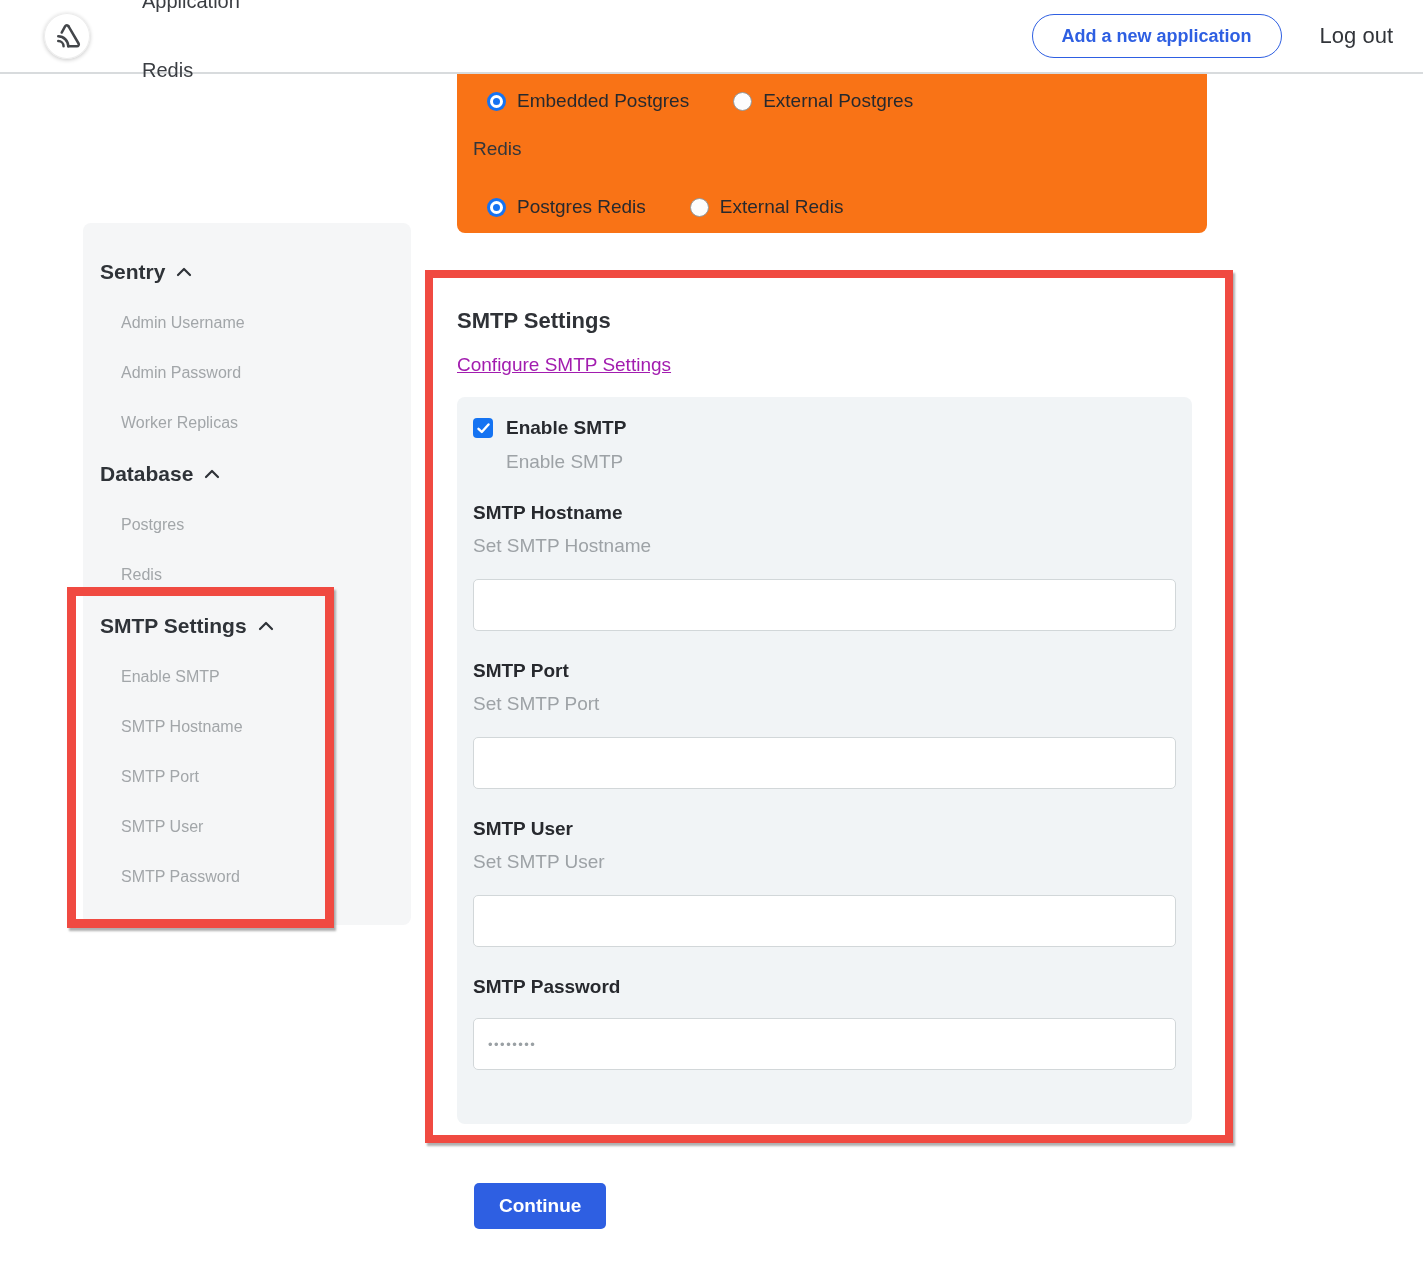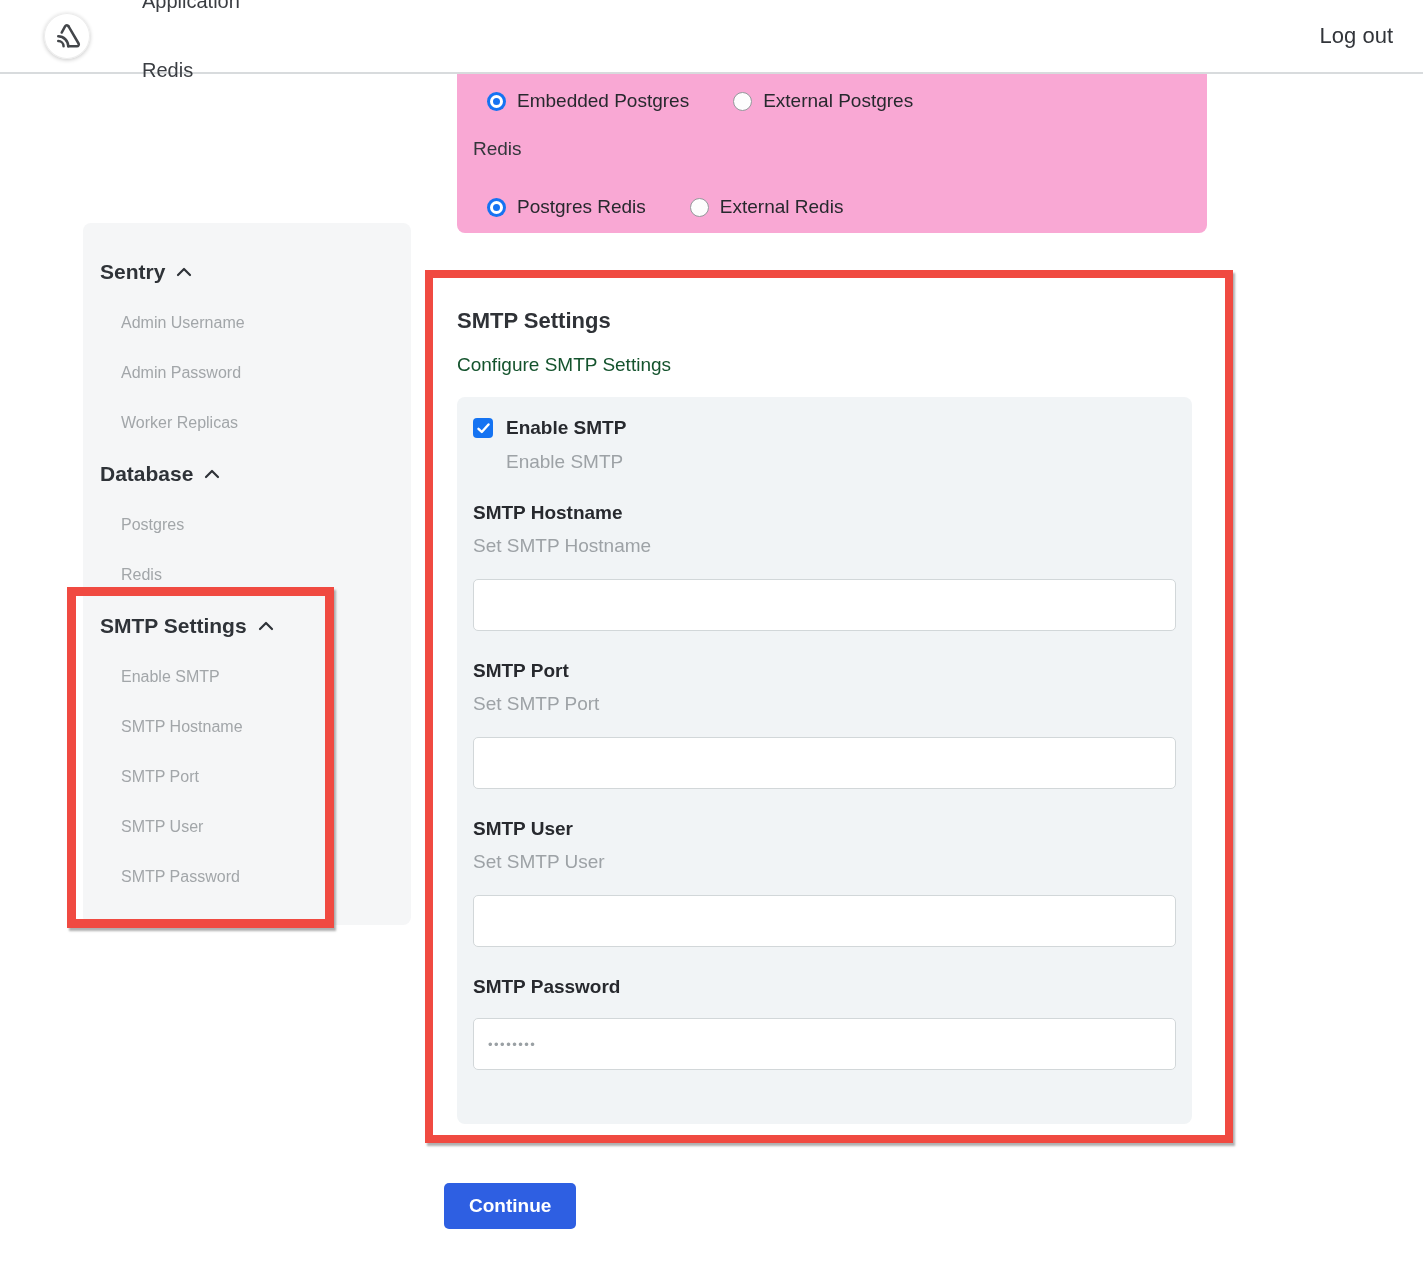--- a/index.html
+++ b/index.html
@@ -23,21 +23,21 @@
   .nav-right{margin-left:auto;margin-right:30px;display:flex;align-items:center;gap:38px;}
   .add-app-btn{
     height:44px;padding:0 29px;border-radius:23px;border:1px solid #2e5fe2;background:#fff;
     color:#2e5fe2;font-weight:700;font-size:18px;font-family:inherit;cursor:pointer;
   }
   .logout{font-size:22px;color:#32353a;cursor:pointer;text-decoration:none;}
 
   
   .top-panel{
     position:absolute;left:457px;top:74px;width:750px;height:159px;
-    background:#f9a8d4;border-radius:0 0 8px 8px;
+    background:#f97316;border-radius:0 0 8px 8px;
   }
   .opt-row{position:absolute;left:30px;display:flex;gap:44px;align-items:center;height:24px;}
   .opt{display:flex;gap:11px;align-items:center;cursor:pointer;}
   .opt-label{font-size:19px;font-weight:500;color:#27292e;}
   .radio{
     width:19px;height:19px;border-radius:50%;border:1.5px solid #94999c;background:#fdfdfd;
     box-sizing:border-box;flex:none;display:flex;align-items:center;justify-content:center;cursor:pointer;
   }
   .radio.checked{border:none;background:#1573f2;}
   .radio.checked::after{content:"";width:7px;height:7px;border-radius:50%;background:#1573f2;border:3.2px solid #fff;}
@@ -65,21 +65,21 @@
     pointer-events:none;z-index:10;
   }
   .form-redbox{
     position:absolute;left:425px;top:270px;width:808px;height:873px;box-sizing:border-box;
     border:8px solid #f04a41;background:#fff;box-shadow:2px 3px 2px rgba(110,110,110,.55);
     padding:14px 33px 0 24px;z-index:4;
   }
 
   
   .form-title{margin:16px 0 0;font-size:22px;font-weight:700;color:#2f3237;}
-  .form-subtitle{margin:20px 0 0;font-size:19px;color:#14532d;}
+  .form-subtitle{margin:20px 0 0;font-size:19px;color:#a21caf;text-decoration:underline;}
   .form-panel{
     margin-top:21px;height:727px;box-sizing:border-box;overflow:hidden;
     background:#f1f4f6;border-radius:8px;padding:20px 16px;
   }
   .check-row{display:flex;gap:13px;align-items:center;cursor:pointer;}
   .checkbox{
     width:20px;height:20px;border-radius:4px;background:#1573f2;flex:none;
     display:flex;align-items:center;justify-content:center;cursor:pointer;
   }
   .check-label{font-size:19px;font-weight:600;color:#27292e;}
@@ -90,21 +90,21 @@
   .f-input{
     display:block;margin-top:22px;width:100%;height:52px;box-sizing:border-box;
     border:1px solid #d2d7d9;border-radius:5px;background:#fff;padding:0 14px;
     font-size:16px;font-family:inherit;color:#33363b;outline:none;
   }
   .field.no-helper .f-input{margin-top:20px;}
   .f-input::placeholder{color:#9aa0a4;font-size:13px;letter-spacing:1.5px;}
 
   
   .continue-btn{
-    position:absolute;left:444px;top:1183px;height:46px;padding:0 25px;
+    position:absolute;left:474px;top:1183px;height:46px;padding:0 25px;
     background:#2e5fe2;border:none;border-radius:5px;color:#fff;
     font-size:19px;font-weight:700;font-family:inherit;cursor:pointer;
   }
 </style>
 </head>
 <body>
 
 <header class="nav">
   <div class="logo-circle">
     <svg width="30" height="30" viewBox="0 0 48 48" fill="none" stroke="#43464a" stroke-width="4" stroke-linecap="round" stroke-linejoin="round">
@@ -112,20 +112,21 @@
       <path d="M26.5 8.5 a3.2 3.2 0 0 0 -5.6 0 L15.5 18.5"></path>
       <path d="M26 40.5 A16 16 0 0 0 10 24.5"></path>
       <path d="M18.5 40.5 A8.5 8.5 0 0 0 10 32"></path>
     </svg>
   </div>
   <nav class="nav-links">
     <a class="nav-link">Application</a>
     <a class="nav-link">Redis</a>
   </nav>
   <div class="nav-right">
+    <button class="add-app-btn">Add a new application</button>
     <a class="logout">Log out</a>
   </div>
 </header>
 
 <section class="top-panel">
   <div class="opt-row" style="top:15px">
     <label class="opt">
       <span class="radio checked"></span>
       <span class="opt-label">Embedded Postgres</span>
     </label>

